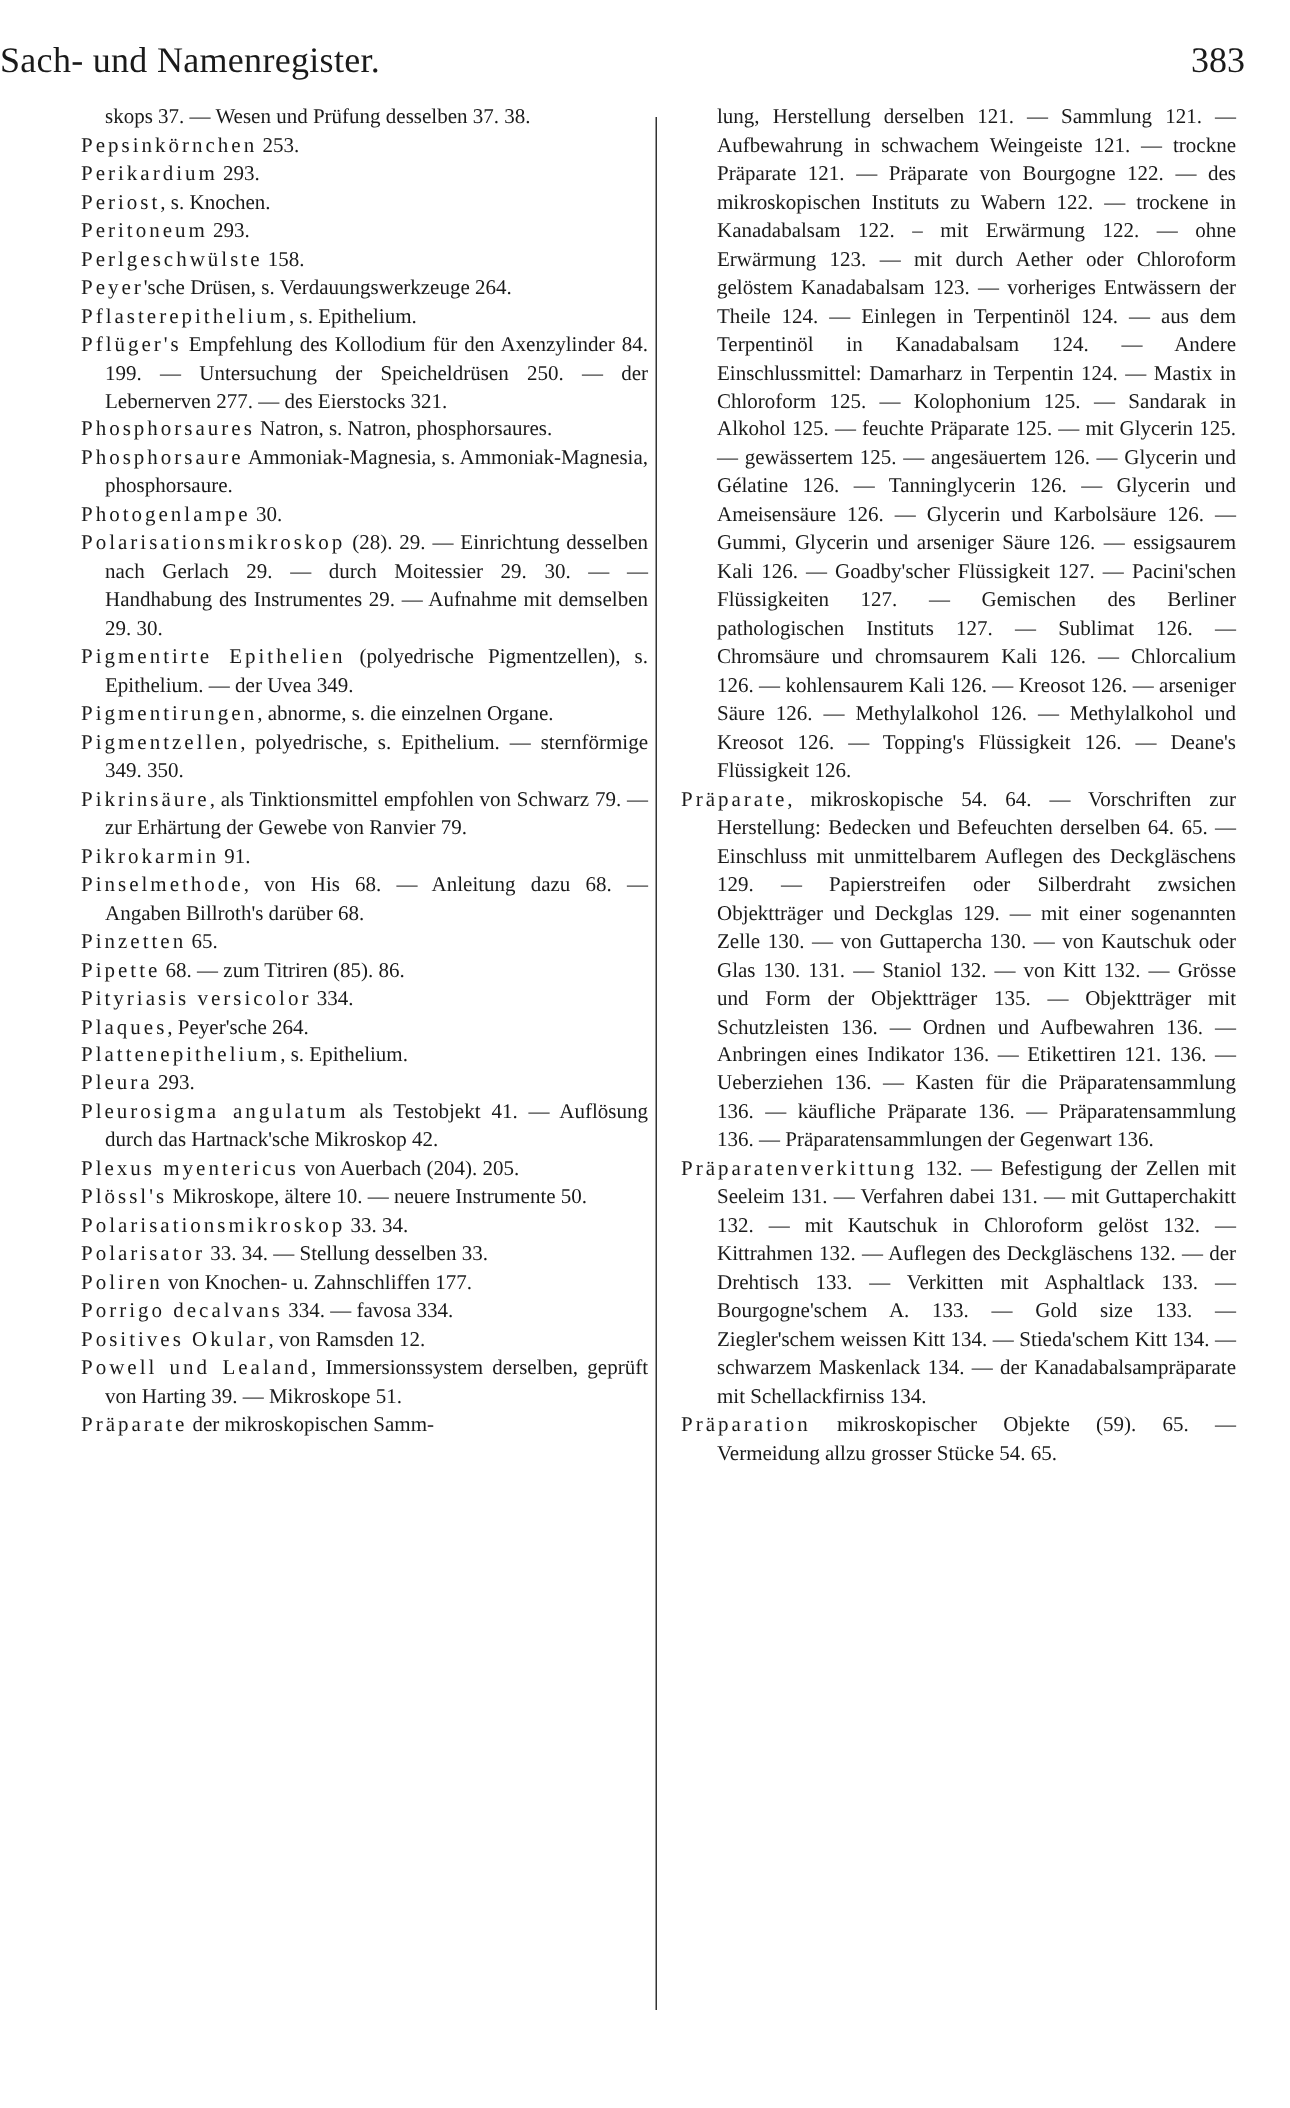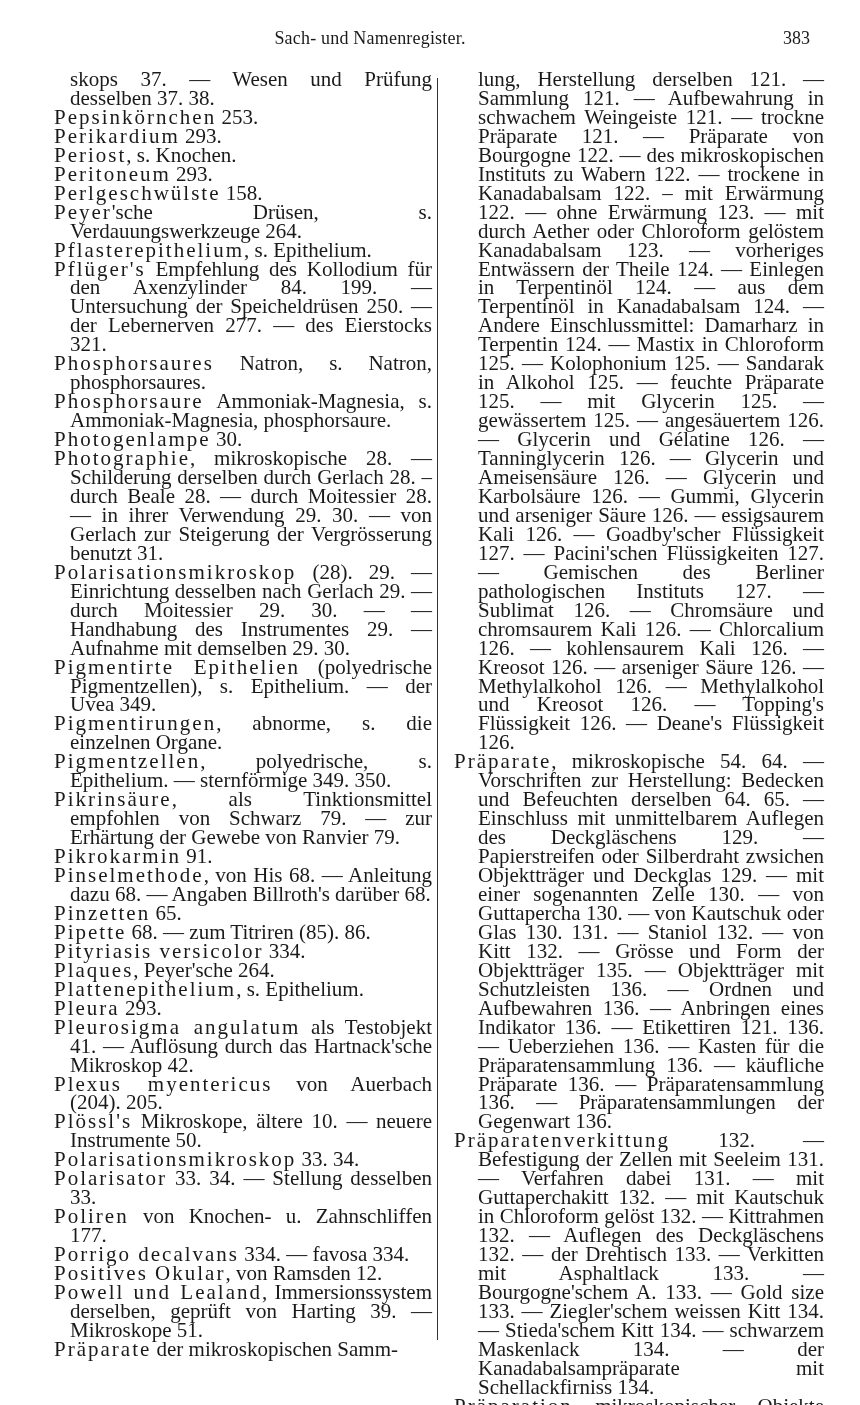--- a/index.html
+++ b/index.html
@@ -1,22 +1,22 @@
 <!DOCTYPE html>
 <html><head>
 <meta charset="utf-8">
 <style>
   html, body { margin:0; padding:0; background:#ffffff; }
   body { width:860px; height:1405px; position:relative; overflow:hidden;
          font-family:"Liberation Serif","DejaVu Serif",serif; color:#1a1a1a; }
   .header { position:absolute; top:28px; left:0; width:860px; height:30px; }
-  .running-title { position:absolute; left:0; width:740px; text-align:center; top:0;
-                   font-size:18px; letter-spacing:0.2px; }
-  .page-number { position:absolute; right:50px; top:0; font-size:18px; }
-  .col { position:absolute; top:70px; font-size:21px; line-height:18.95px; }
+  .running-title { position:absolute; left:0; width:740px; top:0;
+                   font-size:24px; letter-spacing:0.2px; }
+  .page-number { position:absolute; right:30px; top:0; font-size:24px; }
+  .col { position:absolute; top:70px; font-size:14px; line-height:18.95px; }
   .col-left { left:54px; width:378px; }
   .col-right { left:454px; width:370px; }
   .divider { position:absolute; left:437px; top:78px; width:1px; height:1262px; background:#333; }
   .entry { text-align:justify; padding-left:16px; text-indent:-16px; }
   .entry.cont { padding-left:16px; text-indent:0; }
   .entry.contR { padding-left:24px; text-indent:0; }
   .col-right .entry { padding-left:24px; text-indent:-24px; }
   .col-right .entry.contR { padding-left:24px; text-indent:0; }
   .hw { font-weight:normal; letter-spacing:2px; }
 </style>
@@ -34,21 +34,20 @@
     <div class="entry"><span class="hw">Perikardium</span><span> 293.</span></div>
     <div class="entry"><span class="hw">Periost</span><span>, s. Knochen.</span></div>
     <div class="entry"><span class="hw">Peritoneum</span><span> 293.</span></div>
     <div class="entry"><span class="hw">Perlgeschwülste</span><span> 158.</span></div>
     <div class="entry"><span class="hw">Peyer</span><span>'sche Drüsen, s. Verdauungswerkzeuge 264.</span></div>
     <div class="entry"><span class="hw">Pflasterepithelium</span><span>, s. Epithelium.</span></div>
     <div class="entry"><span class="hw">Pflüger's</span><span> Empfehlung des Kollodium für den Axenzylinder 84. 199. — Untersuchung der Speicheldrüsen 250. — der Lebernerven 277. — des Eierstocks 321.</span></div>
     <div class="entry"><span class="hw">Phosphorsaures</span><span> Natron, s. Natron, phosphorsaures.</span></div>
     <div class="entry"><span class="hw">Phosphorsaure</span><span> Ammoniak-Magnesia, s. Ammoniak-Magnesia, phosphorsaure.</span></div>
     <div class="entry"><span class="hw">Photogenlampe</span><span> 30.</span></div>
-    <div class="entry"><span class="hw">Photographie</span><span>, mikroskopische 28. — Schilderung derselben durch Gerlach 28. – durch Beale 28. — durch Moitessier 28. — in ihrer Verwendung 29. 30. — von Gerlach zur Steigerung der Vergrösserung benutzt 31.</span></div>
     <div class="entry"><span class="hw">Polarisationsmikroskop</span><span> (28). 29. — Einrichtung desselben nach Gerlach 29. — durch Moitessier 29. 30. — — Handhabung des Instrumentes 29. — Aufnahme mit demselben 29. 30.</span></div>
     <div class="entry"><span class="hw">Pigmentirte Epithelien</span><span> (polyedrische Pigmentzellen), s. Epithelium. — der Uvea 349.</span></div>
     <div class="entry"><span class="hw">Pigmentirungen</span><span>, abnorme, s. die einzelnen Organe.</span></div>
     <div class="entry"><span class="hw">Pigmentzellen</span><span>, polyedrische, s. Epithelium. — sternförmige 349. 350.</span></div>
     <div class="entry"><span class="hw">Pikrinsäure</span><span>, als Tinktionsmittel empfohlen von Schwarz 79. — zur Erhärtung der Gewebe von Ranvier 79.</span></div>
     <div class="entry"><span class="hw">Pikrokarmin</span><span> 91.</span></div>
     <div class="entry"><span class="hw">Pinselmethode</span><span>, von His 68. — Anleitung dazu 68. — Angaben Billroth's darüber 68.</span></div>
     <div class="entry"><span class="hw">Pinzetten</span><span> 65.</span></div>
     <div class="entry"><span class="hw">Pipette</span><span> 68. — zum Titriren (85). 86.</span></div>
     <div class="entry"><span class="hw">Pityriasis versicolor</span><span> 334.</span></div>

